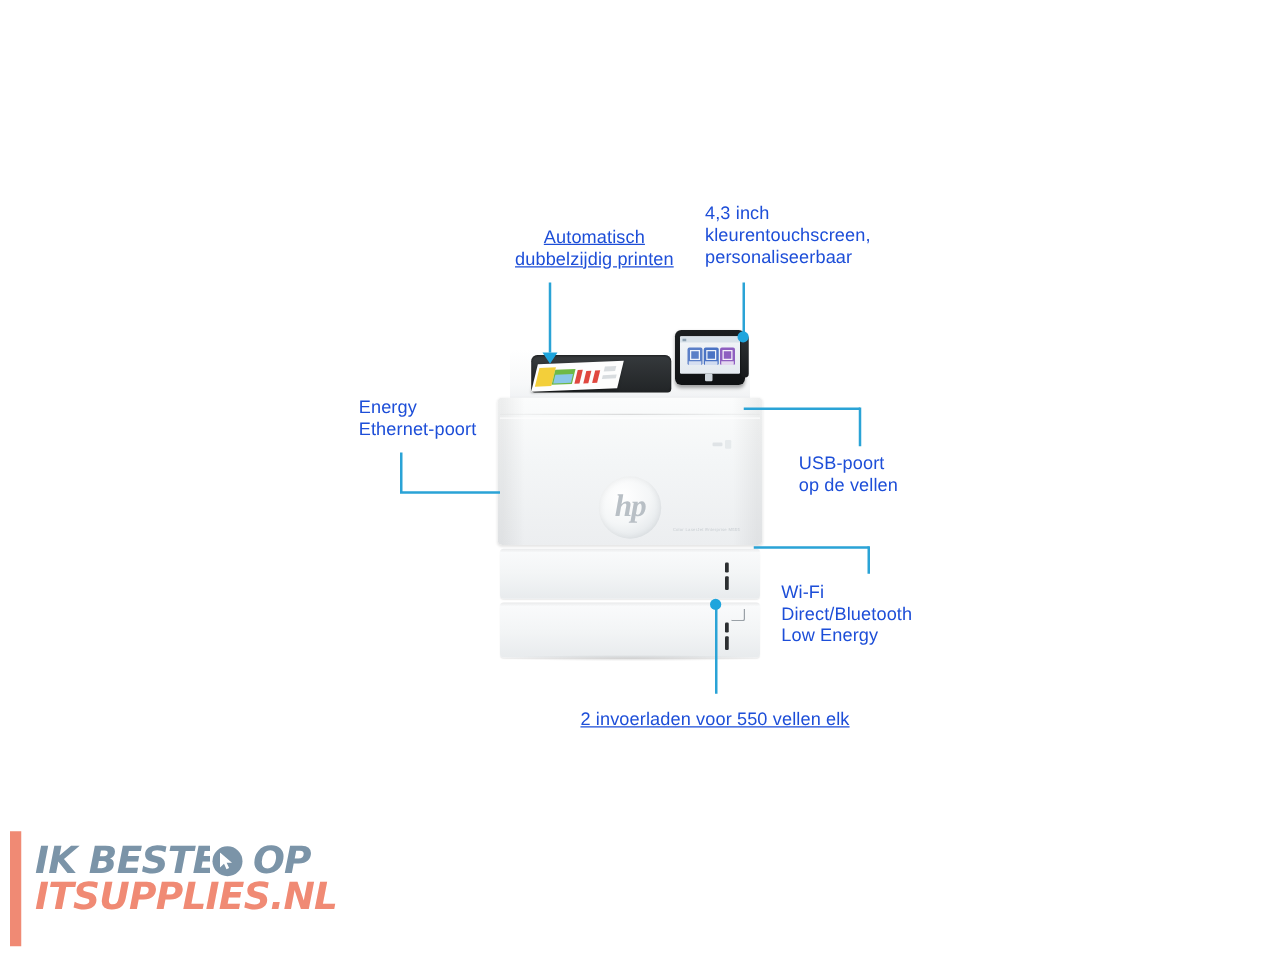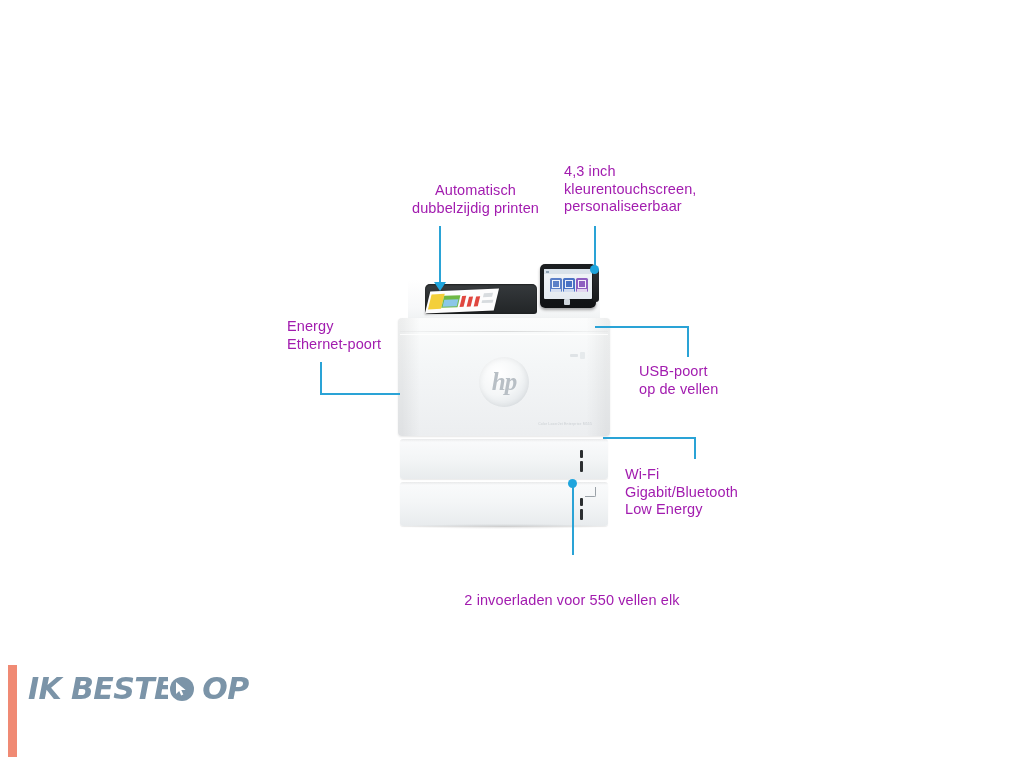--- a/index.html
+++ b/index.html
@@ -15,26 +15,26 @@
     font-family: "Liberation Sans", sans-serif;
     color: #2b2b2b;
   }
 
   
   .callout-label {
     position: absolute;
     font-family: "Liberation Sans", sans-serif;
     font-size: 14.5px;
     line-height: 17.5px;
-    color: #a21caf;
+    color: #1d4ed8;
     white-space: pre-line;
     letter-spacing: 0.1px;
   }
   .callout-label.right { text-align: left; }
-  .callout-label.center { text-align: center; }
+  .callout-label.center { text-align: center; text-decoration: underline; }
 
   
   .cline {
     position: absolute;
     background: #2aa3d6;
   }
   .cline.v { width: 1.6px; }
   .cline.h { height: 1.6px; }
 
   .cdot {
@@ -186,21 +186,21 @@
     position:absolute; left:2px; top:13px;
     width:208px; height:1px;
     background:linear-gradient(90deg,rgba(0,0,0,0.02),rgba(0,0,0,0.13),rgba(0,0,0,0.02));
   }
   .p-body-seam2 {
     position:absolute; left:2px; top:16px;
     width:208px; height:1px;
     background:rgba(255,255,255,0.8);
   }
   .p-hplogo {
-    position:absolute; left:50%; top:39px;
+    position:absolute; left:50%; top:63px;
     transform:translateX(-50%);
     width:50px; height:50px; border-radius:50%;
     background: radial-gradient(circle at 38% 32%, #ffffff 0%, #f4f6f7 48%, #e3e7ea 78%, #eef0f2 100%);
     box-shadow: inset 0 0 6px rgba(0,0,0,0.07);
   }
   .p-hplogo span {
     position:absolute; left:0; right:0; top:50%;
     transform:translateY(-52%);
     text-align:center;
     font-family:"Liberation Serif", serif;
@@ -394,31 +394,32 @@
 <div class="cline h" style="left:320px; top:393px; width:80px;"></div>
 
 <div class="cline h" style="left:595px; top:326px; width:93px;"></div>
 <div class="cline v" style="left:687px; top:326px; height:31px;"></div>
 <div class="callout-label right" style="left:639px; top:363px; width:180px;">USB-poort
 op de vellen</div>
 
 <div class="cline h" style="left:603px; top:437px; width:92px;"></div>
 <div class="cline v" style="left:694px; top:437px; height:22px;"></div>
 <div class="callout-label right" style="left:625px; top:466px; width:190px;">Wi-Fi
-Gigabit/Bluetooth
+Direct/Bluetooth
 Low Energy</div>
 
 <div class="cdot" style="left:568px; top:479px;"></div>
 <div class="cline v" style="left:572px; top:487px; height:68px;"></div>
-<div class="callout-label center" style="left:422px; top:592px; width:300px;">2 invoerladen voor 550 vellen elk</div>
+<div class="callout-label center" style="left:422px; top:568px; width:300px;">2 invoerladen voor 550 vellen elk</div>
 
 <div id="brand-logo">
   <div class="brand-bar"></div>
   <div class="brand-lines">
     <div class="brand-line l1">IK BESTEL OP</div>
+    <div class="brand-line l2">ITSUPPLIES.NL</div>
   </div>
   <div class="brand-op-mask"></div>
   <div class="brand-cursor">
     <svg width="12" height="14" viewBox="0 0 12 14" xmlns="http://www.w3.org/2000/svg" aria-hidden="true">
       <path d="M0 0 L0 12 L3.2 8.9 L5.2 13.4 L7.3 12.4 L5.3 8.1 L9.6 8.1 Z" fill="#ffffff"></path>
     </svg>
   </div>
 </div>
 
 </body></html>

